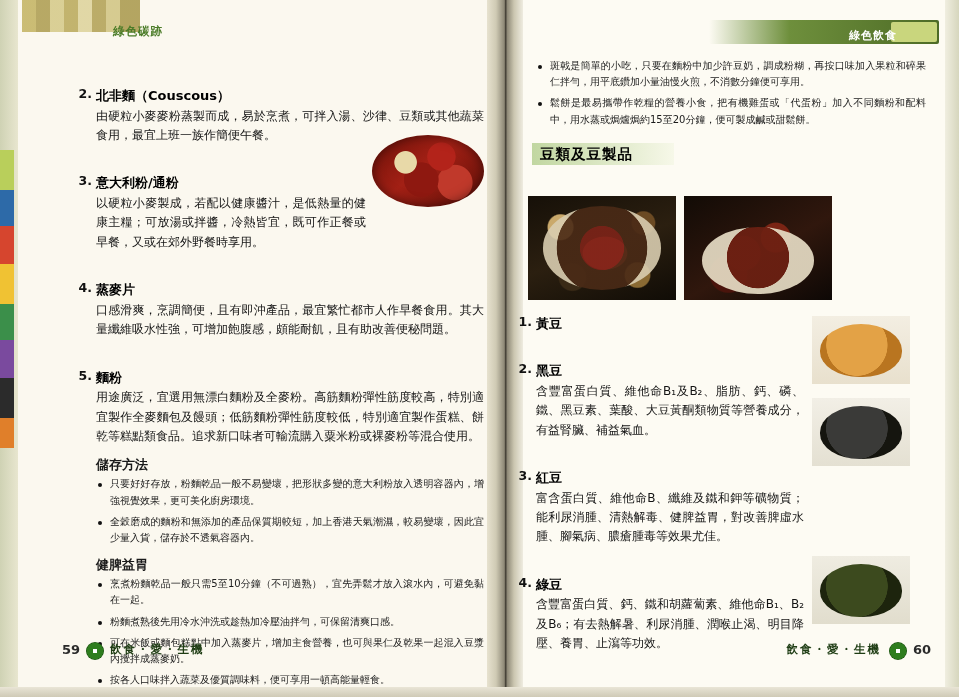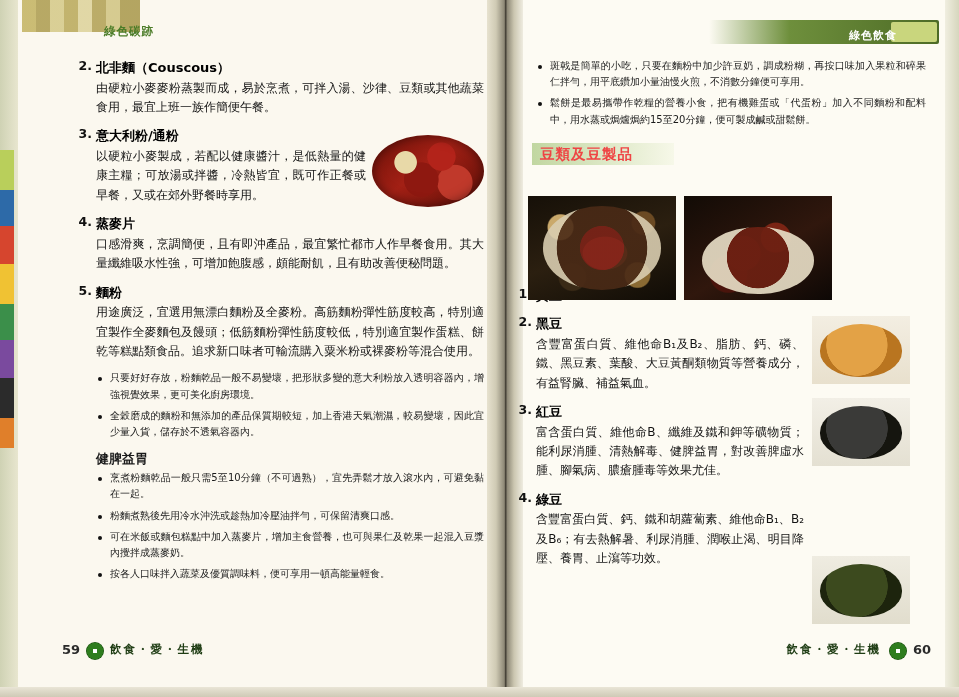--- a/index.html
+++ b/index.html
@@ -69,21 +69,21 @@
   }
   .page-edge-bottom {
     position: absolute;
     left: 0; bottom: 0; width: 959px; height: 10px;
     background: linear-gradient(to bottom, #e9e5d6, #cfcab6);
   }
 
   
   .hdr-left {
     position: absolute;
-    left: 104px; top: 24px;
+    left: 113px; top: 24px;
     font-size: 11.5px;
     color: #4b7c28;
     letter-spacing: 1px;
     font-weight: bold;
   }
   .hdr-right {
     position: absolute;
     right: 62px; top: 28px;
     font-size: 11px;
     color: #ffffff;
@@ -127,20 +127,21 @@
     font-size: 12.5px;
     font-weight: bold;
     color: #111;
   }
   .title {
     font-size: 13px;
     font-weight: bold;
     color: #000;
     line-height: 1.5;
     margin-bottom: 1px;
+    margin-top: 28px;
   }
   .body {
     font-size: 12px;
     line-height: 1.62;
     color: #141414;
     text-align: justify;
   }
   .subhead {
     font-size: 13px;
     font-weight: bold;
@@ -166,21 +167,21 @@
     border-radius: 50%;
     background: #111;
   }
 
   
   .sect-head {
     position: relative;
     margin: 12px 0 8px 0;
     font-size: 14.5px;
     font-weight: bold;
-    color: #ef4444;
+    color: #000000;
     letter-spacing: 1px;
     padding: 0 6px 2px 4px;
     display: inline-block;
   }
   .sect-head .wash {
     position: absolute;
     left: -4px; top: -2px;
     width: 142px; height: 22px;
     background: linear-gradient(to right, rgba(120,170,60,.45), rgba(190,220,140,.10));
     z-index: 0;
@@ -341,20 +342,21 @@
       <div class="title">蒸麥片</div>
       <div class="body">口感滑爽，烹調簡便，且有即沖產品，最宜繁忙都市人作早餐食用。其大量纖維吸水性強，可增加飽腹感，頗能耐飢，且有助改善便秘問題。</div>
     </div>
 
     <div class="item">
       <div class="num">5.</div>
       <div class="title">麵粉</div>
       <div class="body">用途廣泛，宜選用無漂白麵粉及全麥粉。高筋麵粉彈性筋度較高，特別適宜製作全麥麵包及饅頭；低筋麵粉彈性筋度較低，特別適宜製作蛋糕、餅乾等糕點類食品。追求新口味者可輸流購入粟米粉或裸麥粉等混合使用。</div>
     </div>
 
+    <div class="subhead">儲存方法</div>
     <ul class="bullets">
       <li>只要好好存放，粉麵乾品一般不易變壞，把形狀多變的意大利粉放入透明容器內，增強視覺效果，更可美化廚房環境。</li>
       <li>全穀磨成的麵粉和無添加的產品保質期較短，加上香港天氣潮濕，較易變壞，因此宜少量入貨，儲存於不透氣容器內。</li>
     </ul>
 
     <div class="subhead">健脾益胃</div>
     <ul class="bullets">
       <li>烹煮粉麵乾品一般只需5至10分鐘（不可過熟），宜先弄鬆才放入滾水內，可避免黏在一起。</li>
       <li>粉麵煮熟後先用冷水沖洗或趁熱加冷壓油拌勻，可保留清爽口感。</li>
       <li>可在米飯或麵包糕點中加入蒸麥片，增加主食營養，也可與果仁及乾果一起混入豆漿內攪拌成蒸麥奶。</li>

